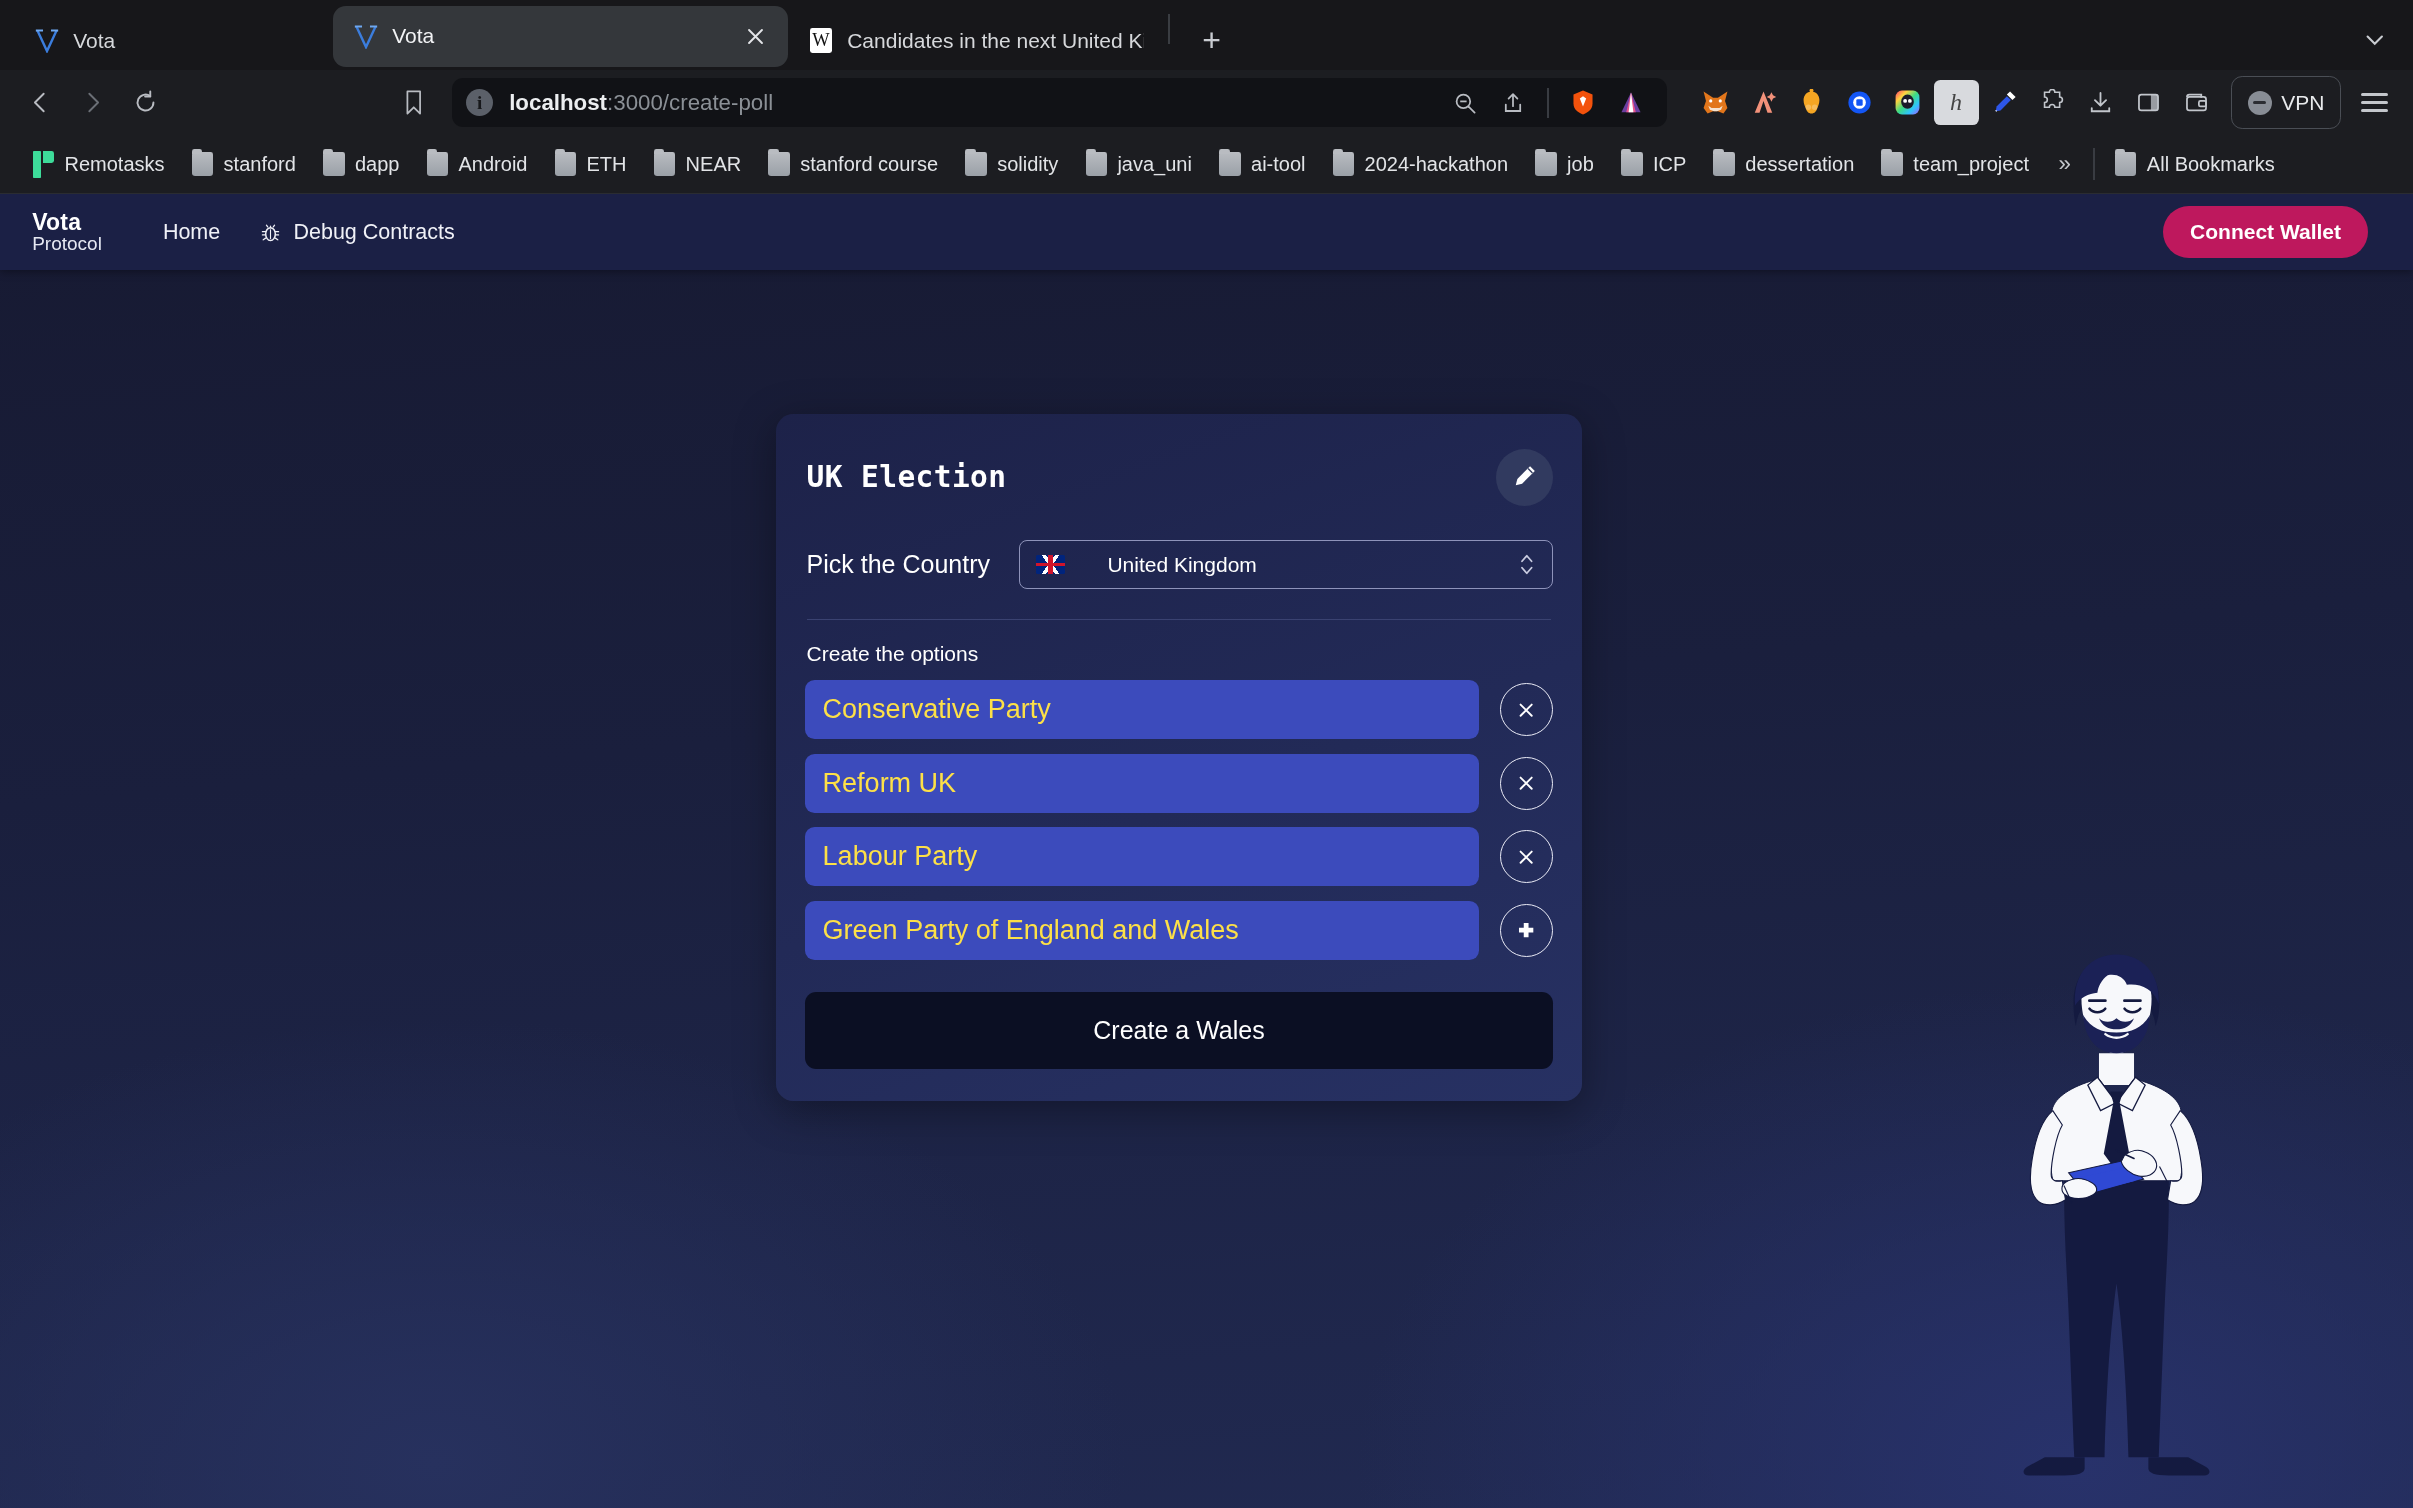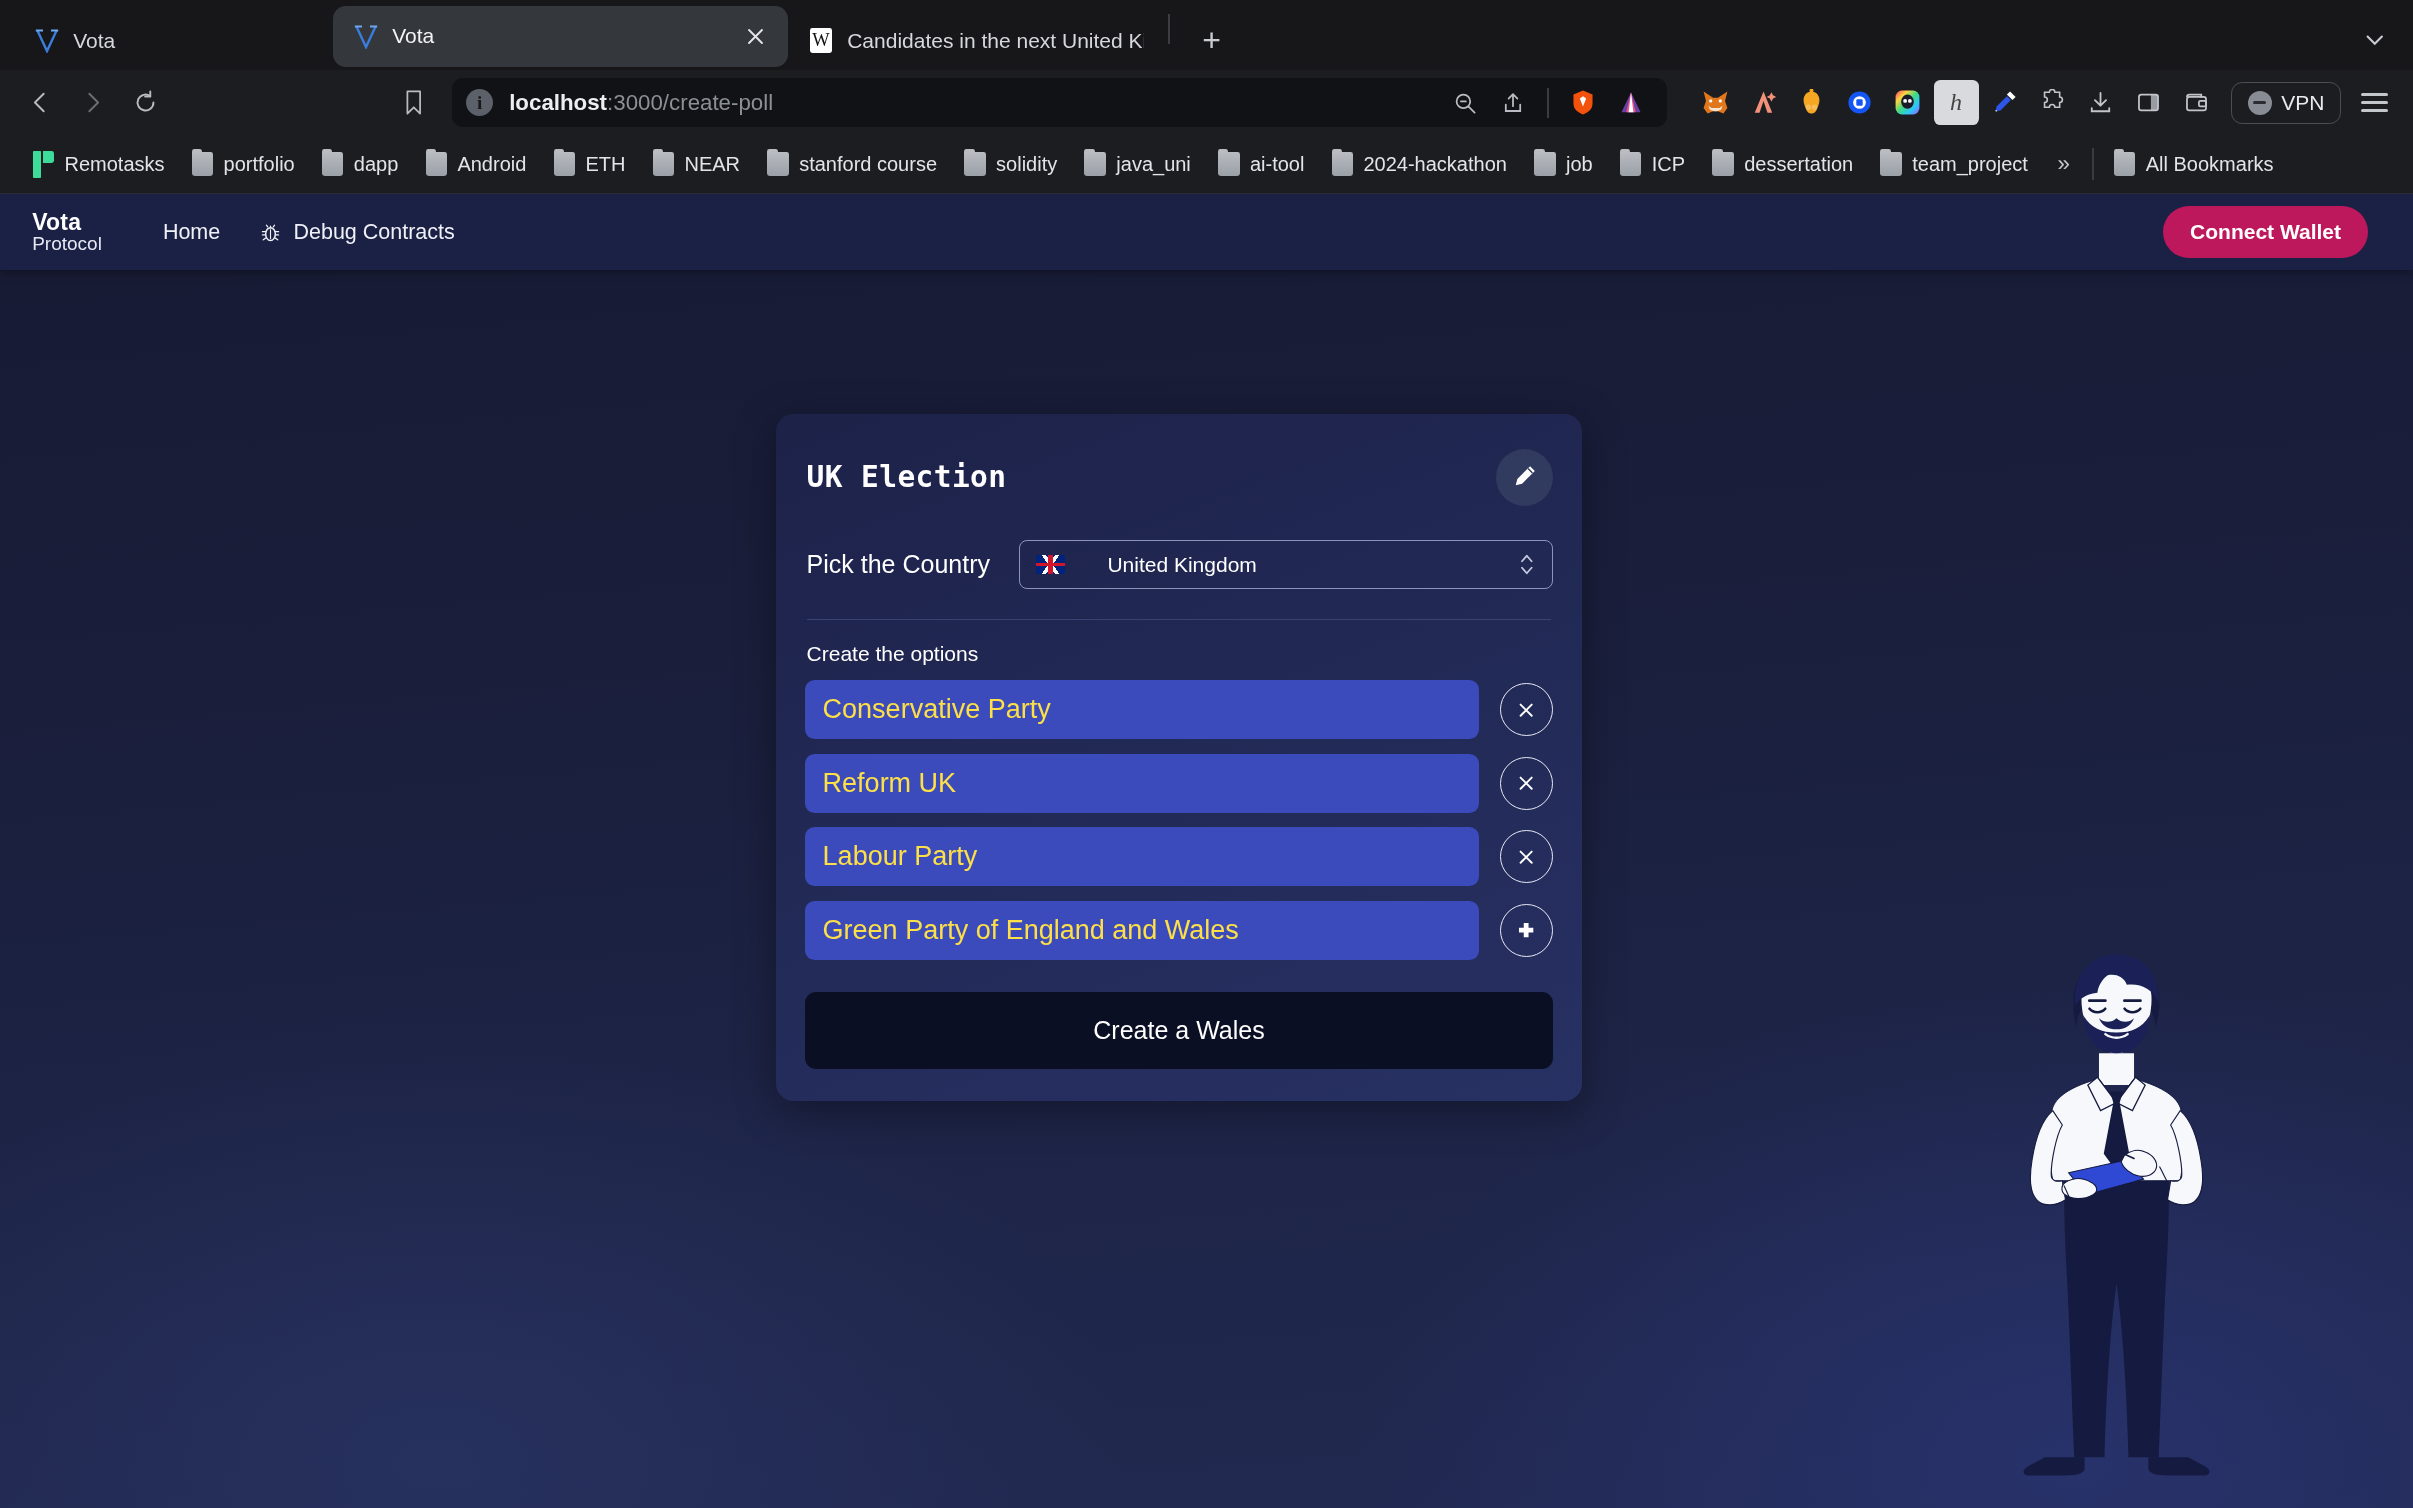--- a/index.html
+++ b/index.html
@@ -103,21 +103,21 @@
   .url-icon { width:43px;height:43px;display:flex;align-items:center;justify-content:center;color:#b9bcc2;}
   .vsep { width:1.6px; height:30px; background:#393c42; margin:0 8px; }
 
   .ext-strip { display:flex; align-items:center; gap:3.2px; margin-left:11.2px; }
   .ext {
     width:45px;height:45px;border-radius:8px;
     display:flex;align-items:center;justify-content:center;
     font-size:24px;
   }
   .vpn-pill {
-    height:42px; border:1.6px solid #4a4e55; border-radius:11.2px;
+    height:53px; border:1.6px solid #4a4e55; border-radius:11.2px;
     display:flex; align-items:center; gap:9.6px;
     padding:0 16px; margin-left:8px;
     color:#e8eaec; font-size:21px; font-weight:500;
   }
   .vpn-dot { width:24px;height:24px;border-radius:50%;background:#888d95;display:flex;align-items:center;justify-content:center;}
   .vpn-dot::after{content:"";width:12.8px;height:2.4px;background:#2b2d32;border-radius:1.6px;}
   .hamburger { width:46px;height:46px;display:flex;flex-direction:column;justify-content:center;align-items:center;gap:5.6px;margin-left:6.4px;}
   .hamburger span { width:27px;height:2.4px;background:#c4c7cc;border-radius:1.6px;display:block;}
 
   
@@ -481,21 +481,21 @@
     </div>
   </div>
 
   <div class="bookmarks">
     <div class="bm">
       <span class="bm-logo"></span>
       <span>Remotasks</span>
     </div>
     <div class="bm">
         <span class="folder-ic"></span>
-        <span>portfolio</span>
+        <span>stanford</span>
       </div>
     <div class="bm">
         <span class="folder-ic"></span>
         <span>dapp</span>
       </div>
     <div class="bm">
         <span class="folder-ic"></span>
         <span>Android</span>
       </div>
     <div class="bm">

